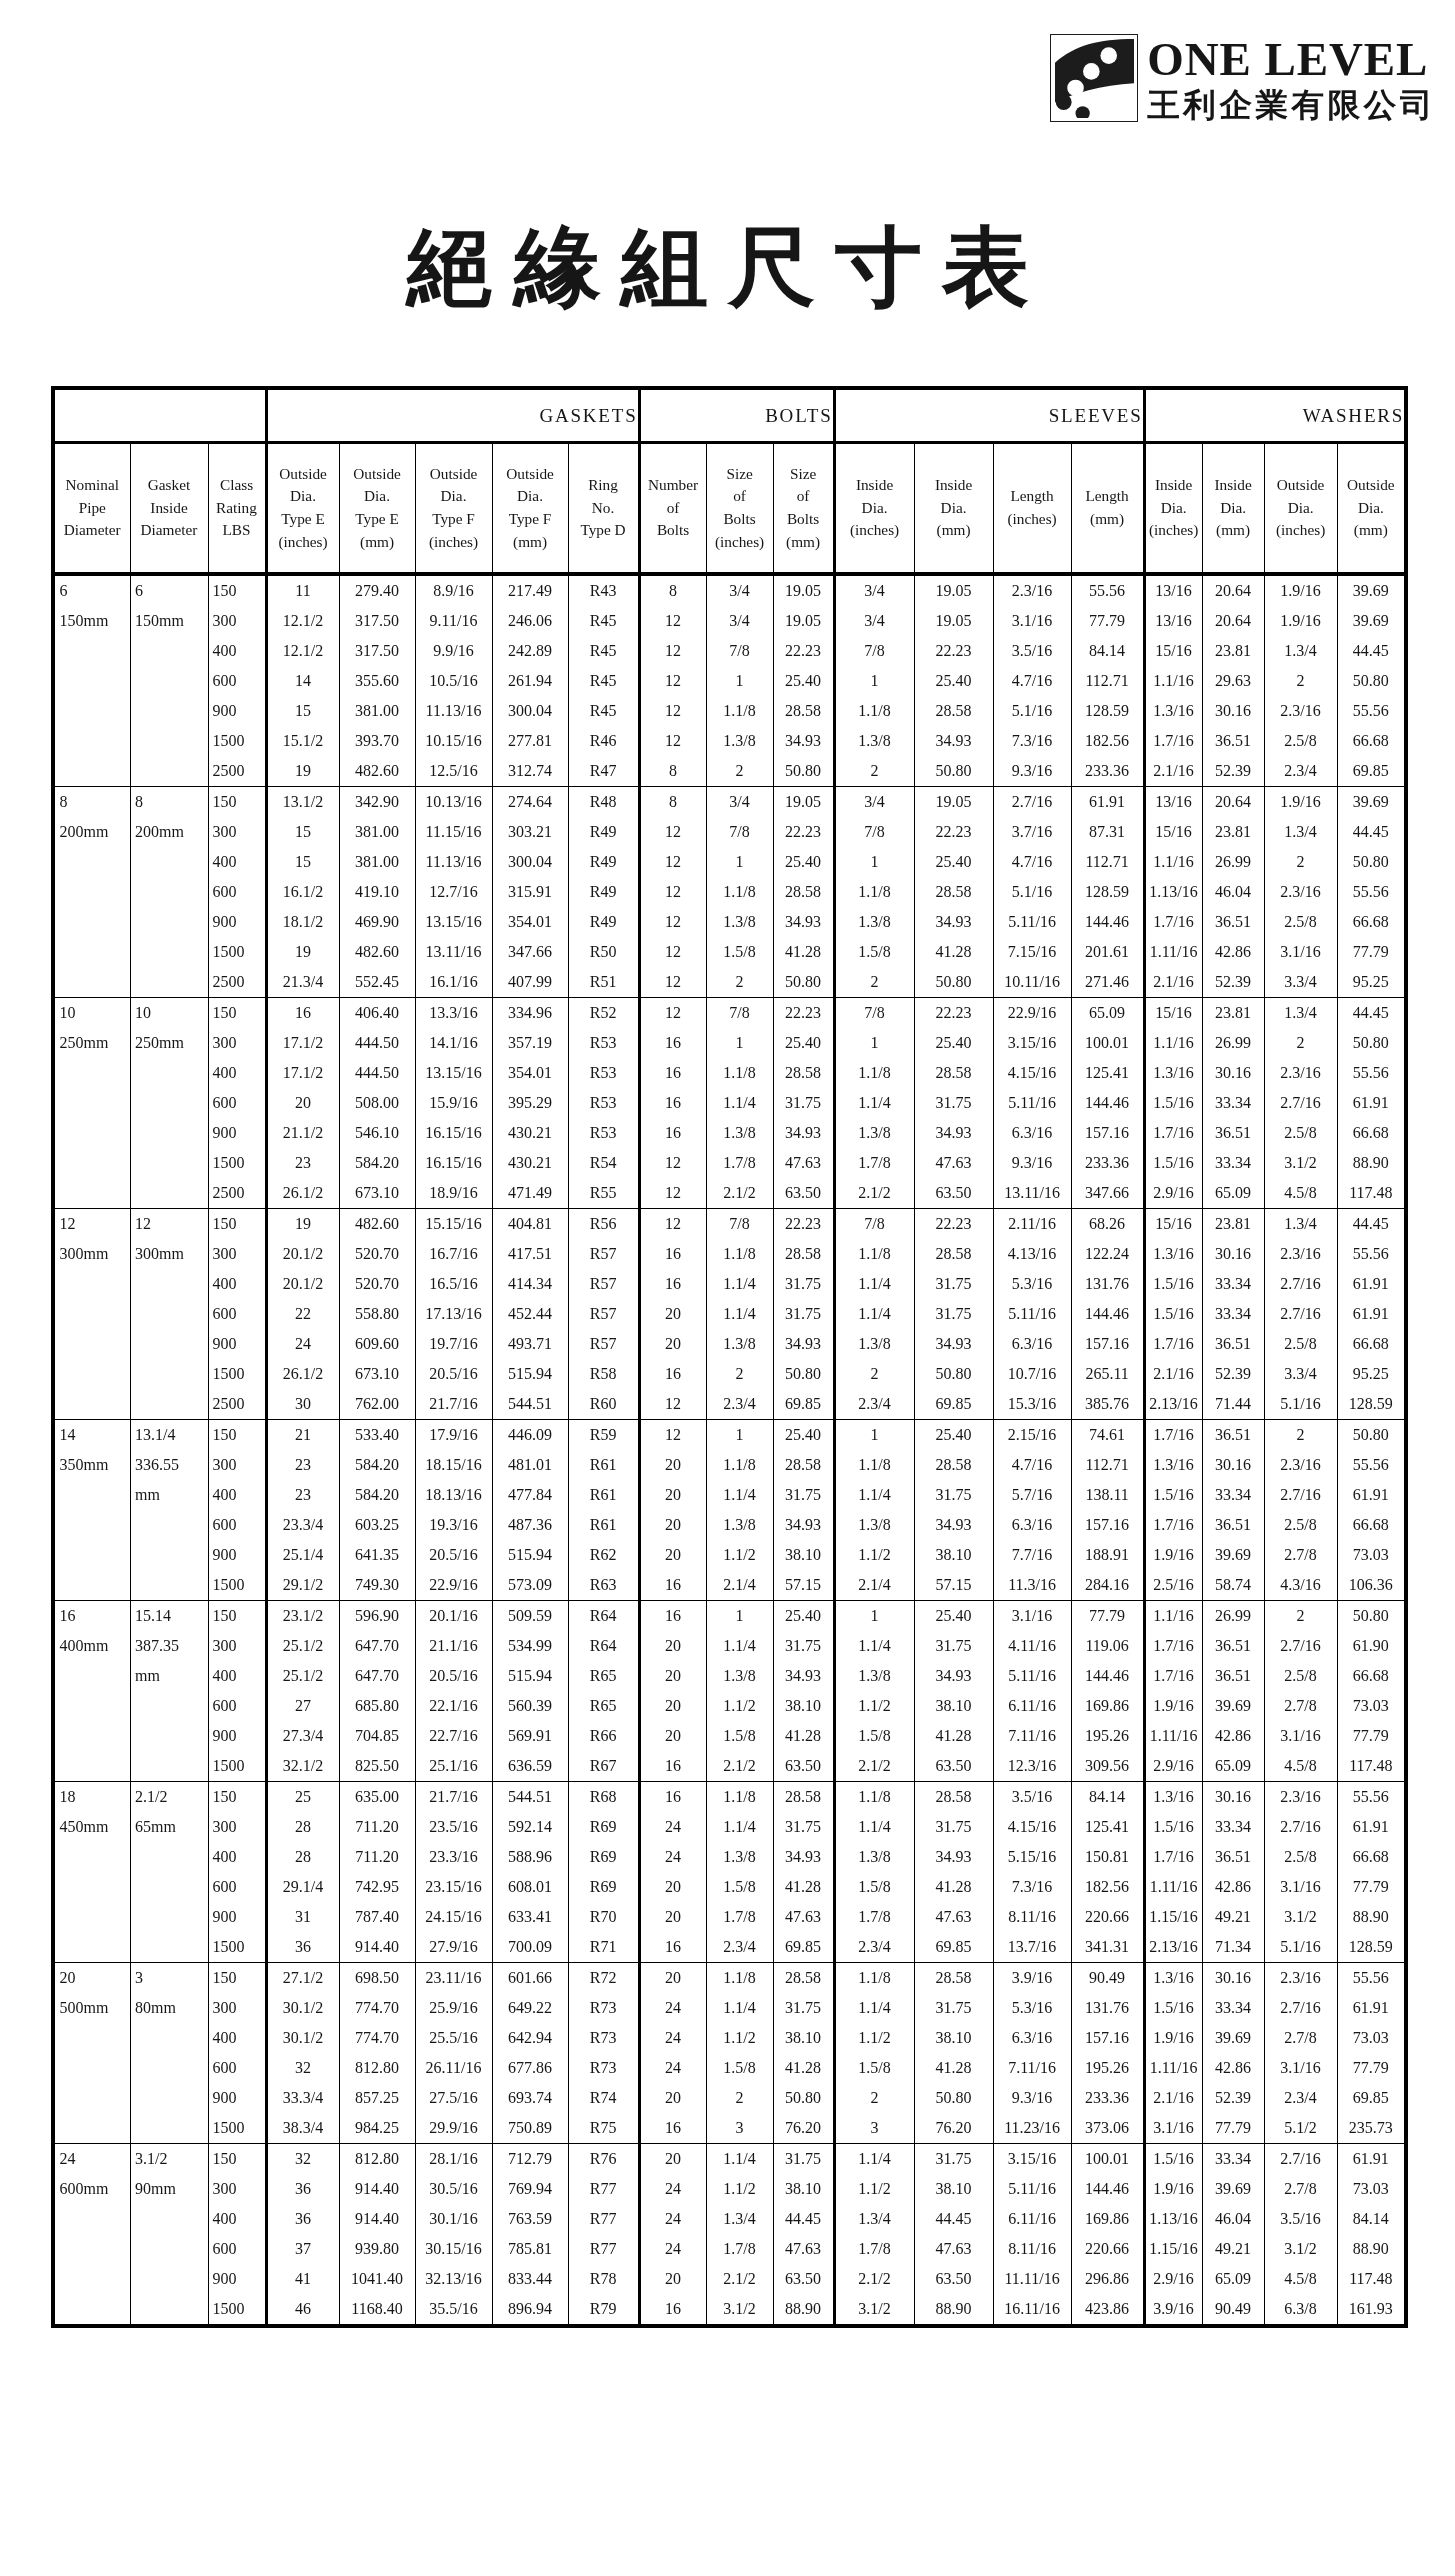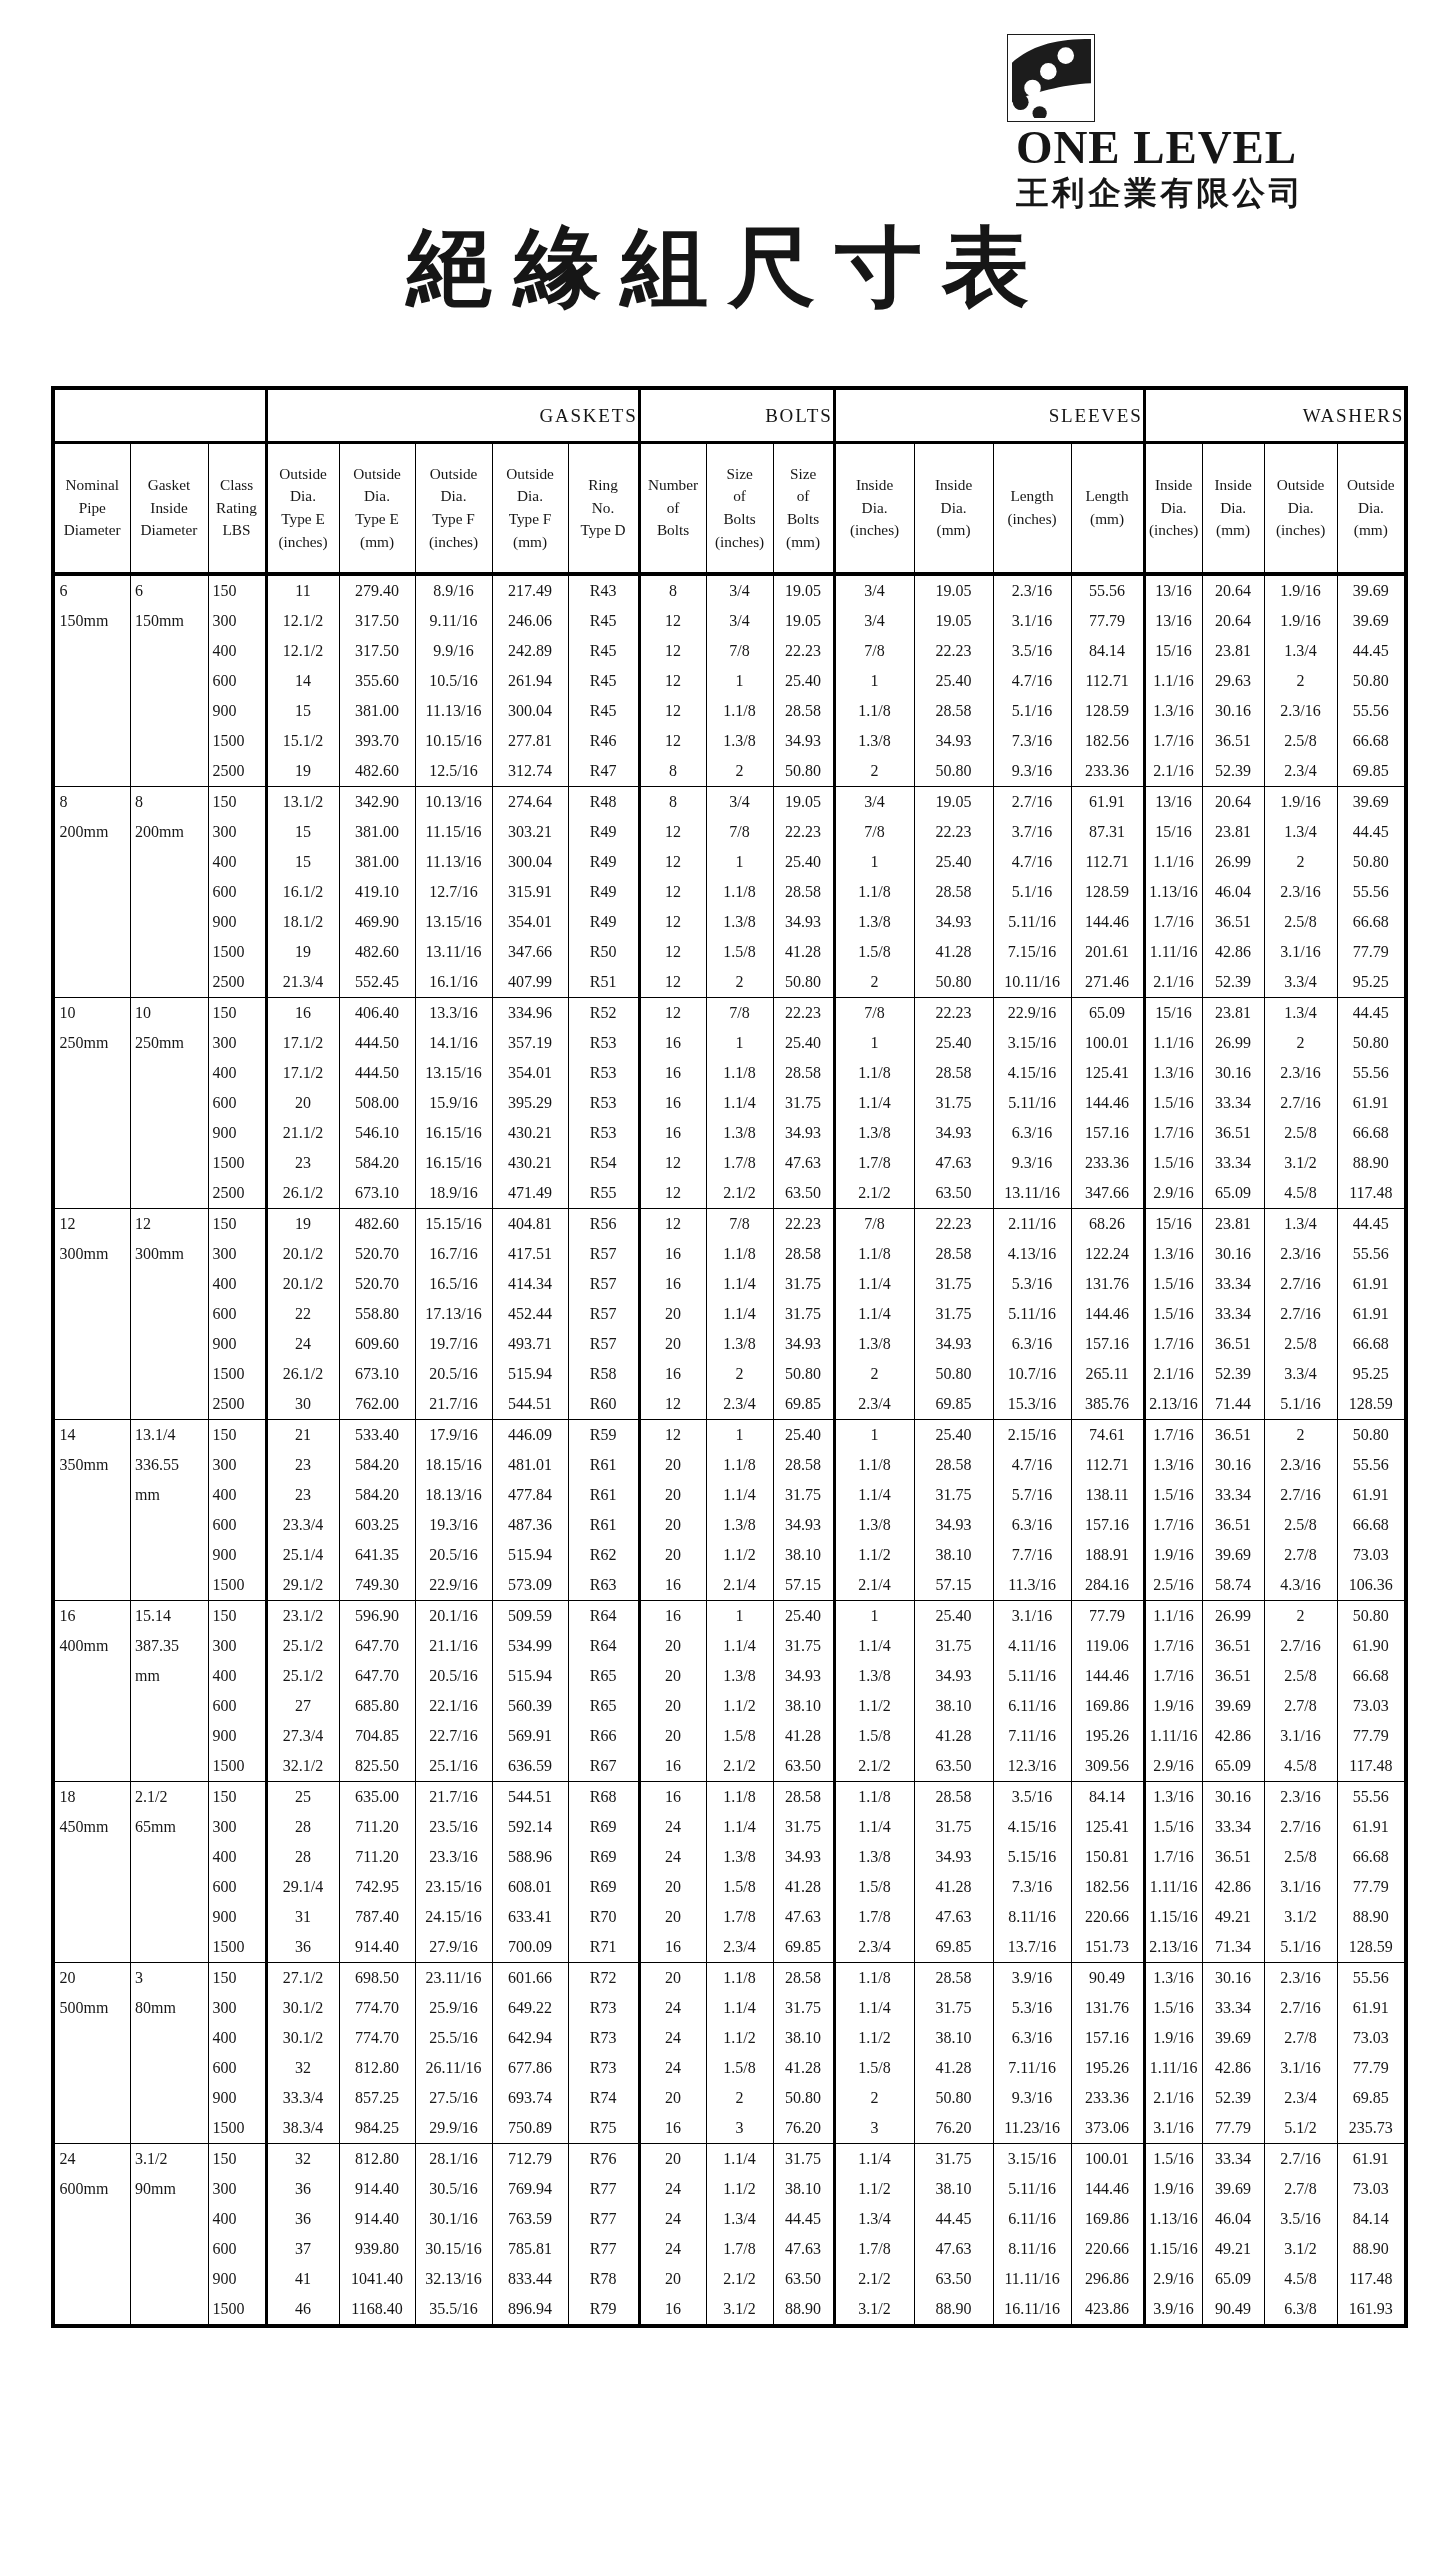--- a/index.html
+++ b/index.html
@@ -6,21 +6,21 @@
   #page{
     position:relative;
     width:1456px;height:2576px;
     background:#ffffff;
     font-family:"Liberation Serif", serif;
     color:#161616;
     overflow:hidden;
   }
 
   
-  .logo{position:absolute;top:34px;left:1007px;display:flex;align-items:flex-start;flex-direction:column;}
+  .logo{position:absolute;top:34px;left:1050px;display:flex;align-items:flex-start;}
   .logo-mark{width:79px;height:79px;border:1.8px solid #1c1c1c;padding:3.6px;background:#fff;flex:0 0 auto;}
   .logo-mark svg{display:block;width:79px;height:79px;}
   .logo-text{margin-left:9px;}
   .logo-name{font-size:47px;line-height:51px;font-weight:bold;letter-spacing:0.9px;white-space:nowrap;}
   .logo-cn{font-size:32.5px;line-height:40px;font-weight:bold;letter-spacing:3.6px;white-space:nowrap;}
 
   
   .title{
     position:absolute;top:217px;left:0;width:100%;
     text-align:center;
@@ -1261,21 +1261,21 @@
             <div>7.3/16</div>
             <div>8.11/16</div>
             <div>13.7/16</div>
           </td>
           <td>
             <div>84.14</div>
             <div>125.41</div>
             <div>150.81</div>
             <div>182.56</div>
             <div>220.66</div>
-            <div>151.73</div>
+            <div>341.31</div>
           </td>
           <td class="maj">
             <div>1.3/16</div>
             <div>1.5/16</div>
             <div>1.7/16</div>
             <div>1.11/16</div>
             <div>1.15/16</div>
             <div>2.13/16</div>
           </td>
           <td>

